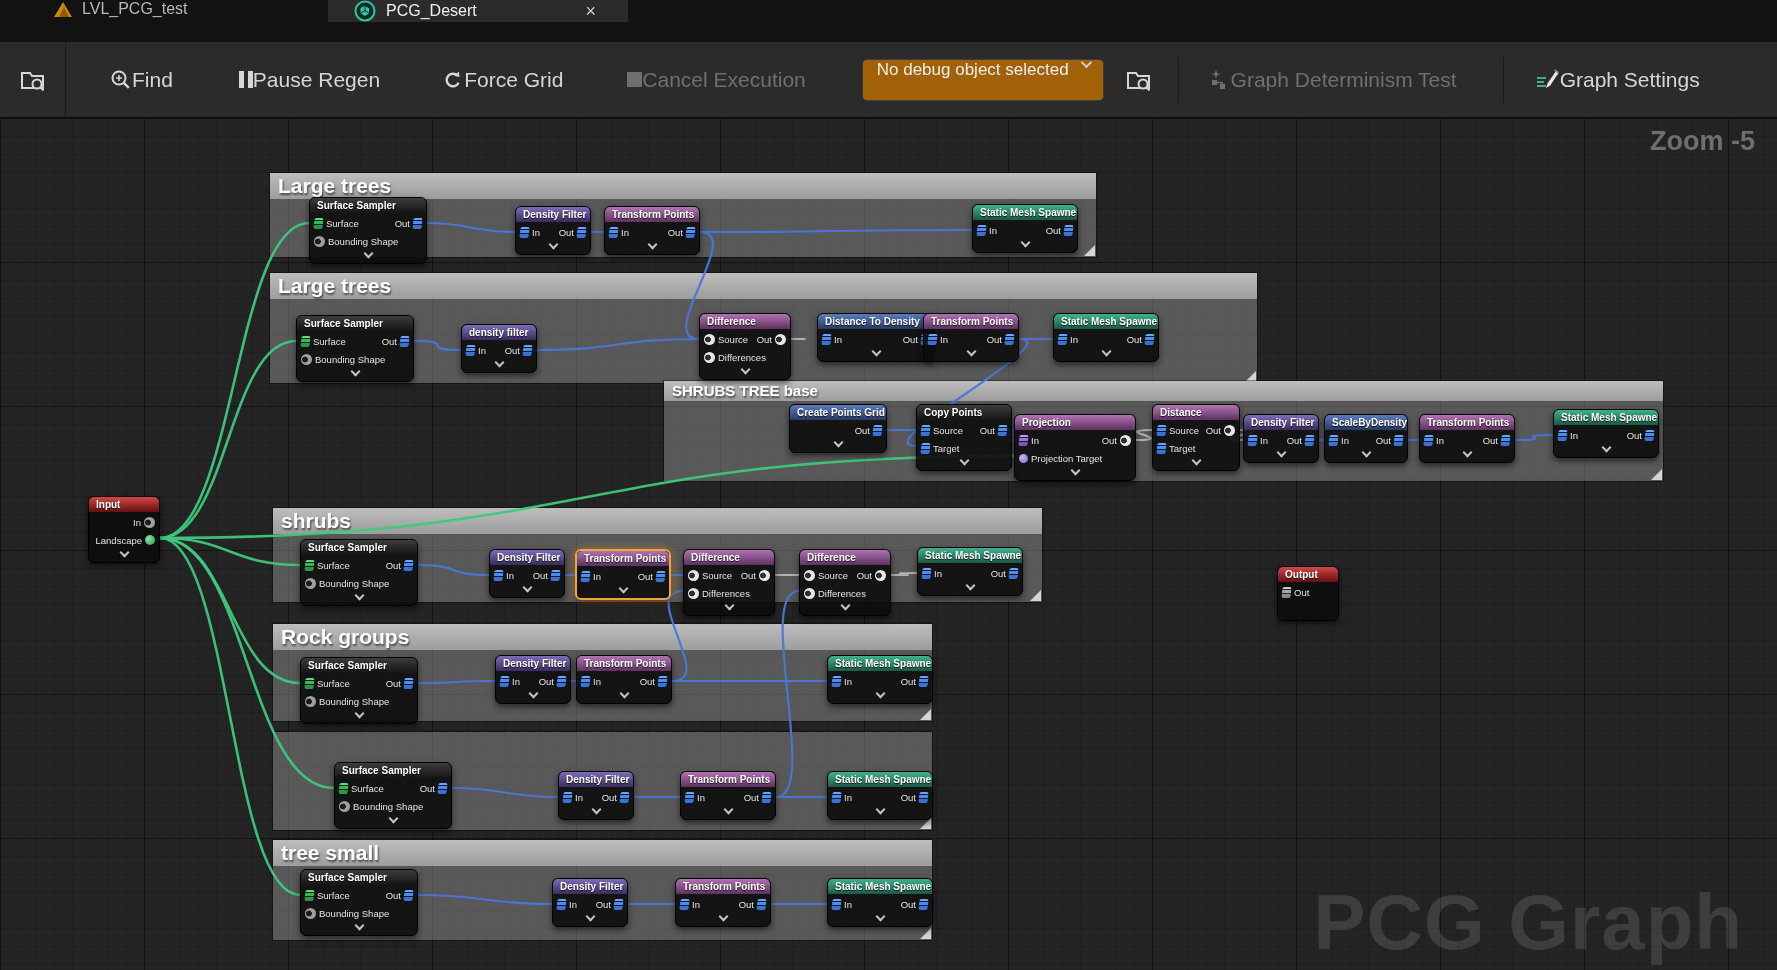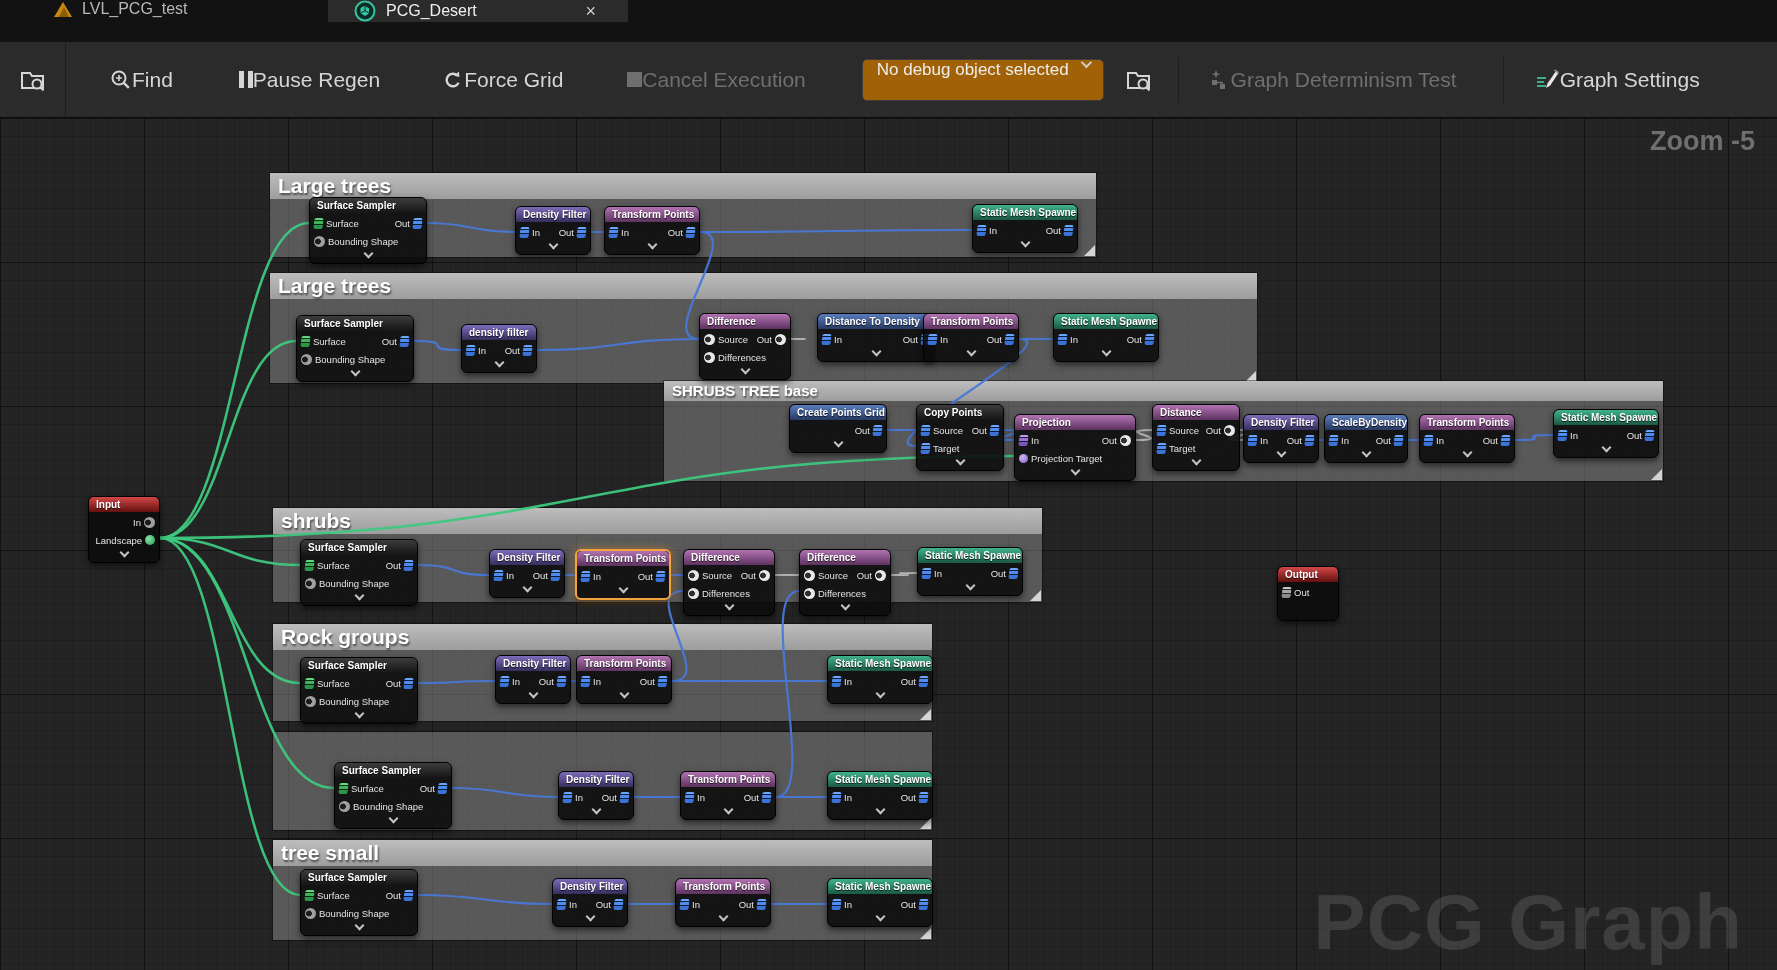--- a/index.html
+++ b/index.html
@@ -447,21 +447,21 @@
       <div class="n-head h-blue">Create Points Grid</div>
       <div class="n-row">
         <span class="pside"></span>
         <span class="pside">
           <span class="plabel">Out</span>
           <span class="pi pb"></span>
         </span>
       </div>
       <div class="chev"></div>
     </div>
-    <div class="node" style="left: 916px; top: 286px; width: 88px;">
+    <div class="node" style="left: 916px; top: 286px; width: 96px;">
       <div class="n-head h-dark">Copy Points</div>
       <div class="n-row">
         <span class="pside">
           <span class="pi pb"></span>
           <span class="plabel">Source</span>
         </span>
         <span class="pside">
           <span class="plabel">Out</span>
           <span class="pi pb"></span>
         </span>

